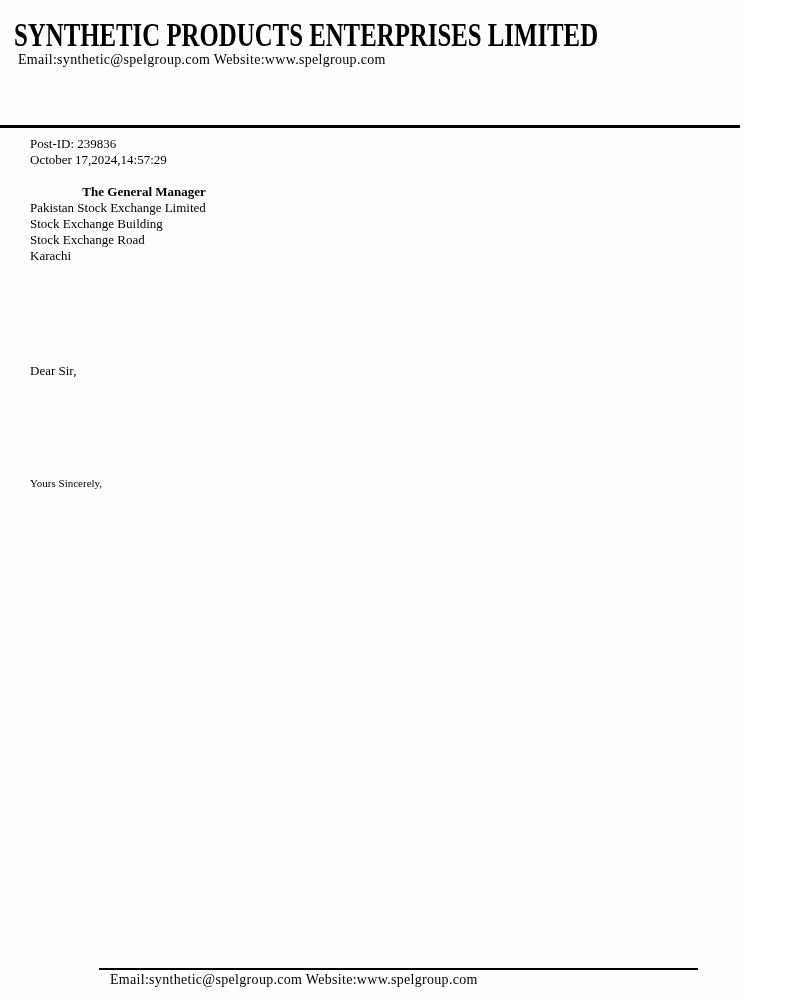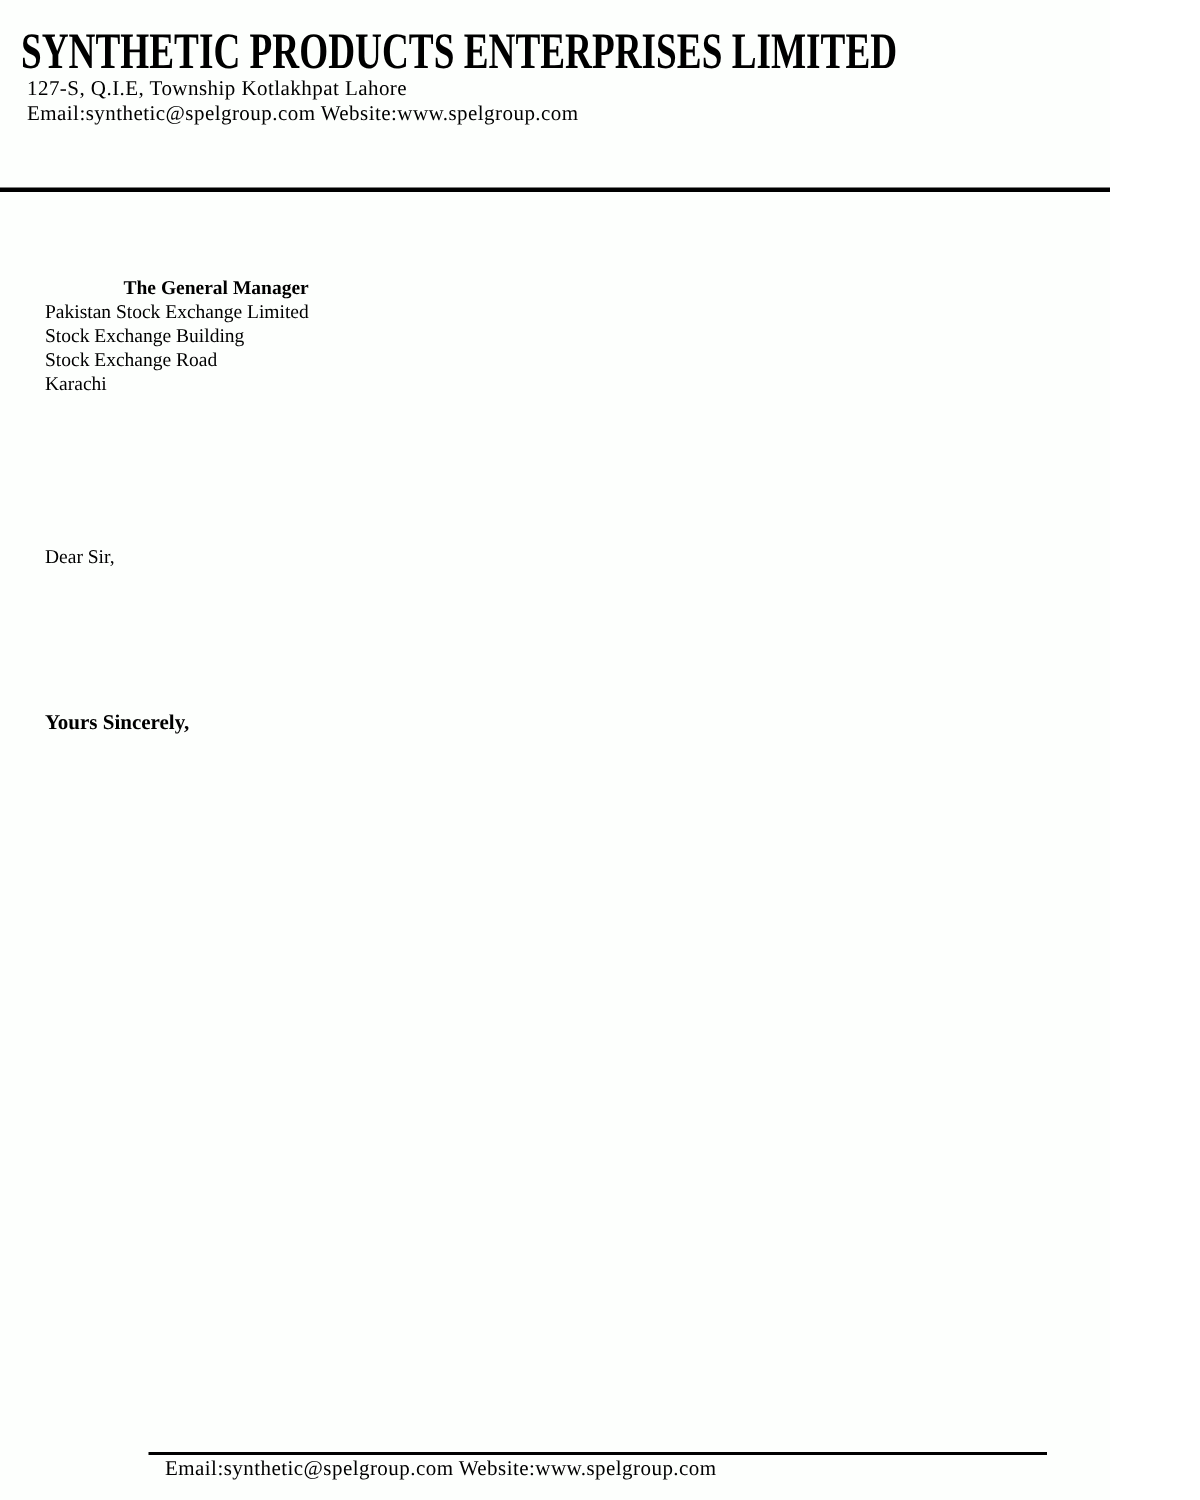--- a/index.html
+++ b/index.html
@@ -91,24 +91,23 @@
     top: 411px;
     font-size: 13px;
     line-height: 16px;
     word-spacing: 1.5px;
     white-space: nowrap;
   }
   .closing {
     position: absolute;
     left: 30px;
     top: 475px;
-    font-size: 14px;
+    font-size: 11px;
     line-height: 16px;
     white-space: nowrap;
-    font-weight: bold;
   }
   .rule-footer {
     position: absolute;
     left: 99px;
     top: 968px;
     width: 599px;
     height: 2px;
     background: #000000;
   }
   .footer-text {
@@ -122,26 +121,29 @@
   }
 </style>
 </head>
 <body>
 
 <div class="page">
 
   <div class="company-title">SYNTHETIC PRODUCTS ENTERPRISES LIMITED</div>
 
   <div class="header-address">
-    <div>127-S, Q.I.E, Township Kotlakhpat Lahore</div>
     <div>Email:synthetic@spelgroup.com Website:www.spelgroup.com</div>
   </div>
 
   <div class="rule-top"></div>
 
+  <div class="meta-block">
+    <div>Post-ID: 239836</div>
+    <div>October 17,2024,14:57:29</div>
+  </div>
 
   <div class="recipient-block">
     <div class="recipient-title">The General Manager</div>
     <div>Pakistan Stock Exchange Limited</div>
     <div>Stock Exchange Building</div>
     <div>Stock Exchange Road</div>
     <div>Karachi</div>
   </div>
 
 

